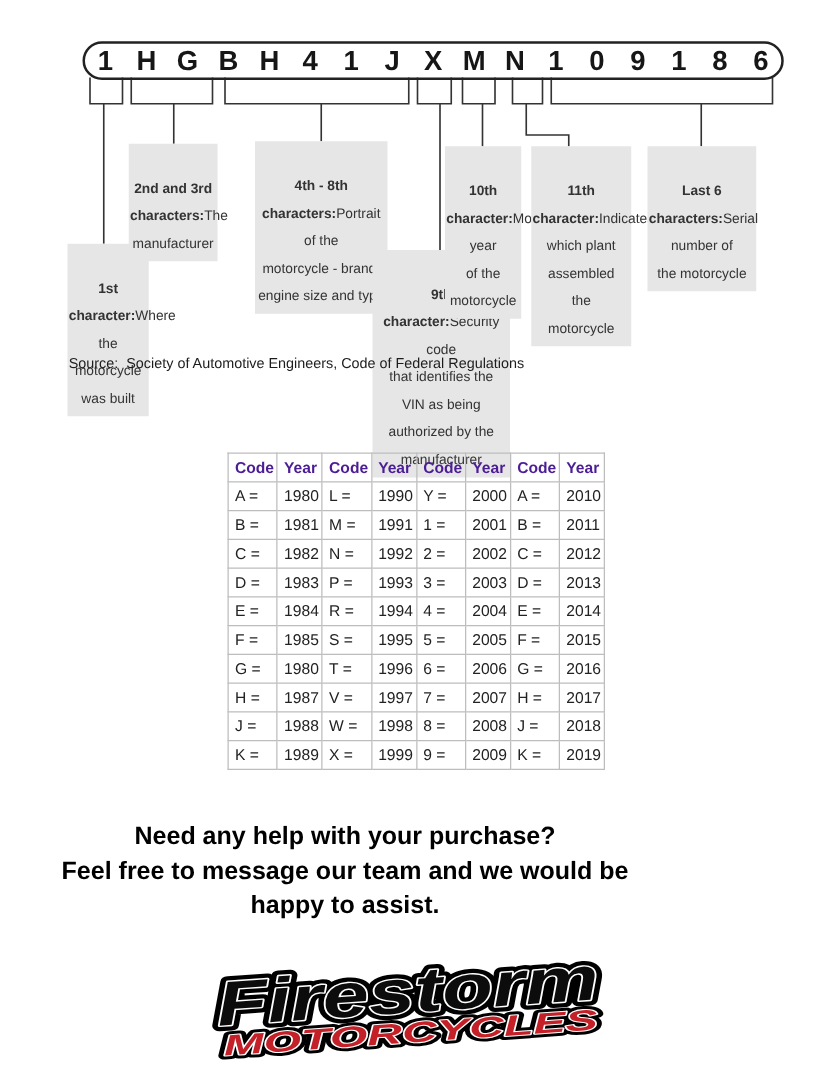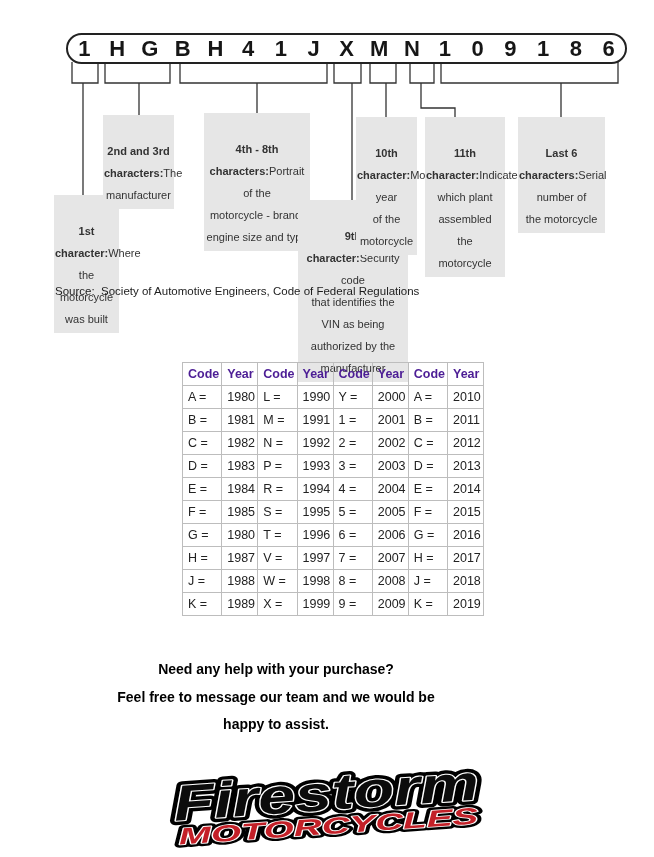--- a/index.html
+++ b/index.html
@@ -46,21 +46,21 @@
   }
   .year-table th, .year-table td {
     border:1px solid #bdbdbd; box-sizing:border-box; width:36px; height:23px;
     padding:2px 2px 2px 5px; text-align:left; white-space:nowrap; font-size:12.5px;
   }
   .year-table th { font-weight:bold; color:#4c1d95; }
 
   
   .help {
     position:absolute; left:0; top:656px; width:552px; text-align:center;
-    font-size:14px; font-weight:bold; color:#000; line-height:27.5px; white-space:pre-line;
+    font-size:20px; font-weight:bold; color:#000; line-height:27.5px; white-space:pre-line;
   }
 
   
   .logo { position:absolute; left:157px; top:762px; width:340px; height:88px; }
   .logo text { font-family:"Liberation Sans", sans-serif; font-weight:bold; font-style:italic; }
   .fs-outline { fill:#000; stroke:#000; stroke-width:9px;  stroke-linejoin:round; }
   .fs-main    { fill:#0c0c0c; stroke:#ffffff; stroke-width:2.2px; paint-order:stroke; stroke-linejoin:round; }
   .mc-outline { fill:#000; stroke:#000; stroke-width:6.5px; stroke-linejoin:round; }
   .mc-main    { fill:#c32028; stroke:#ffffff; stroke-width:1.7px; paint-order:stroke; stroke-linejoin:round; }
 </style>

